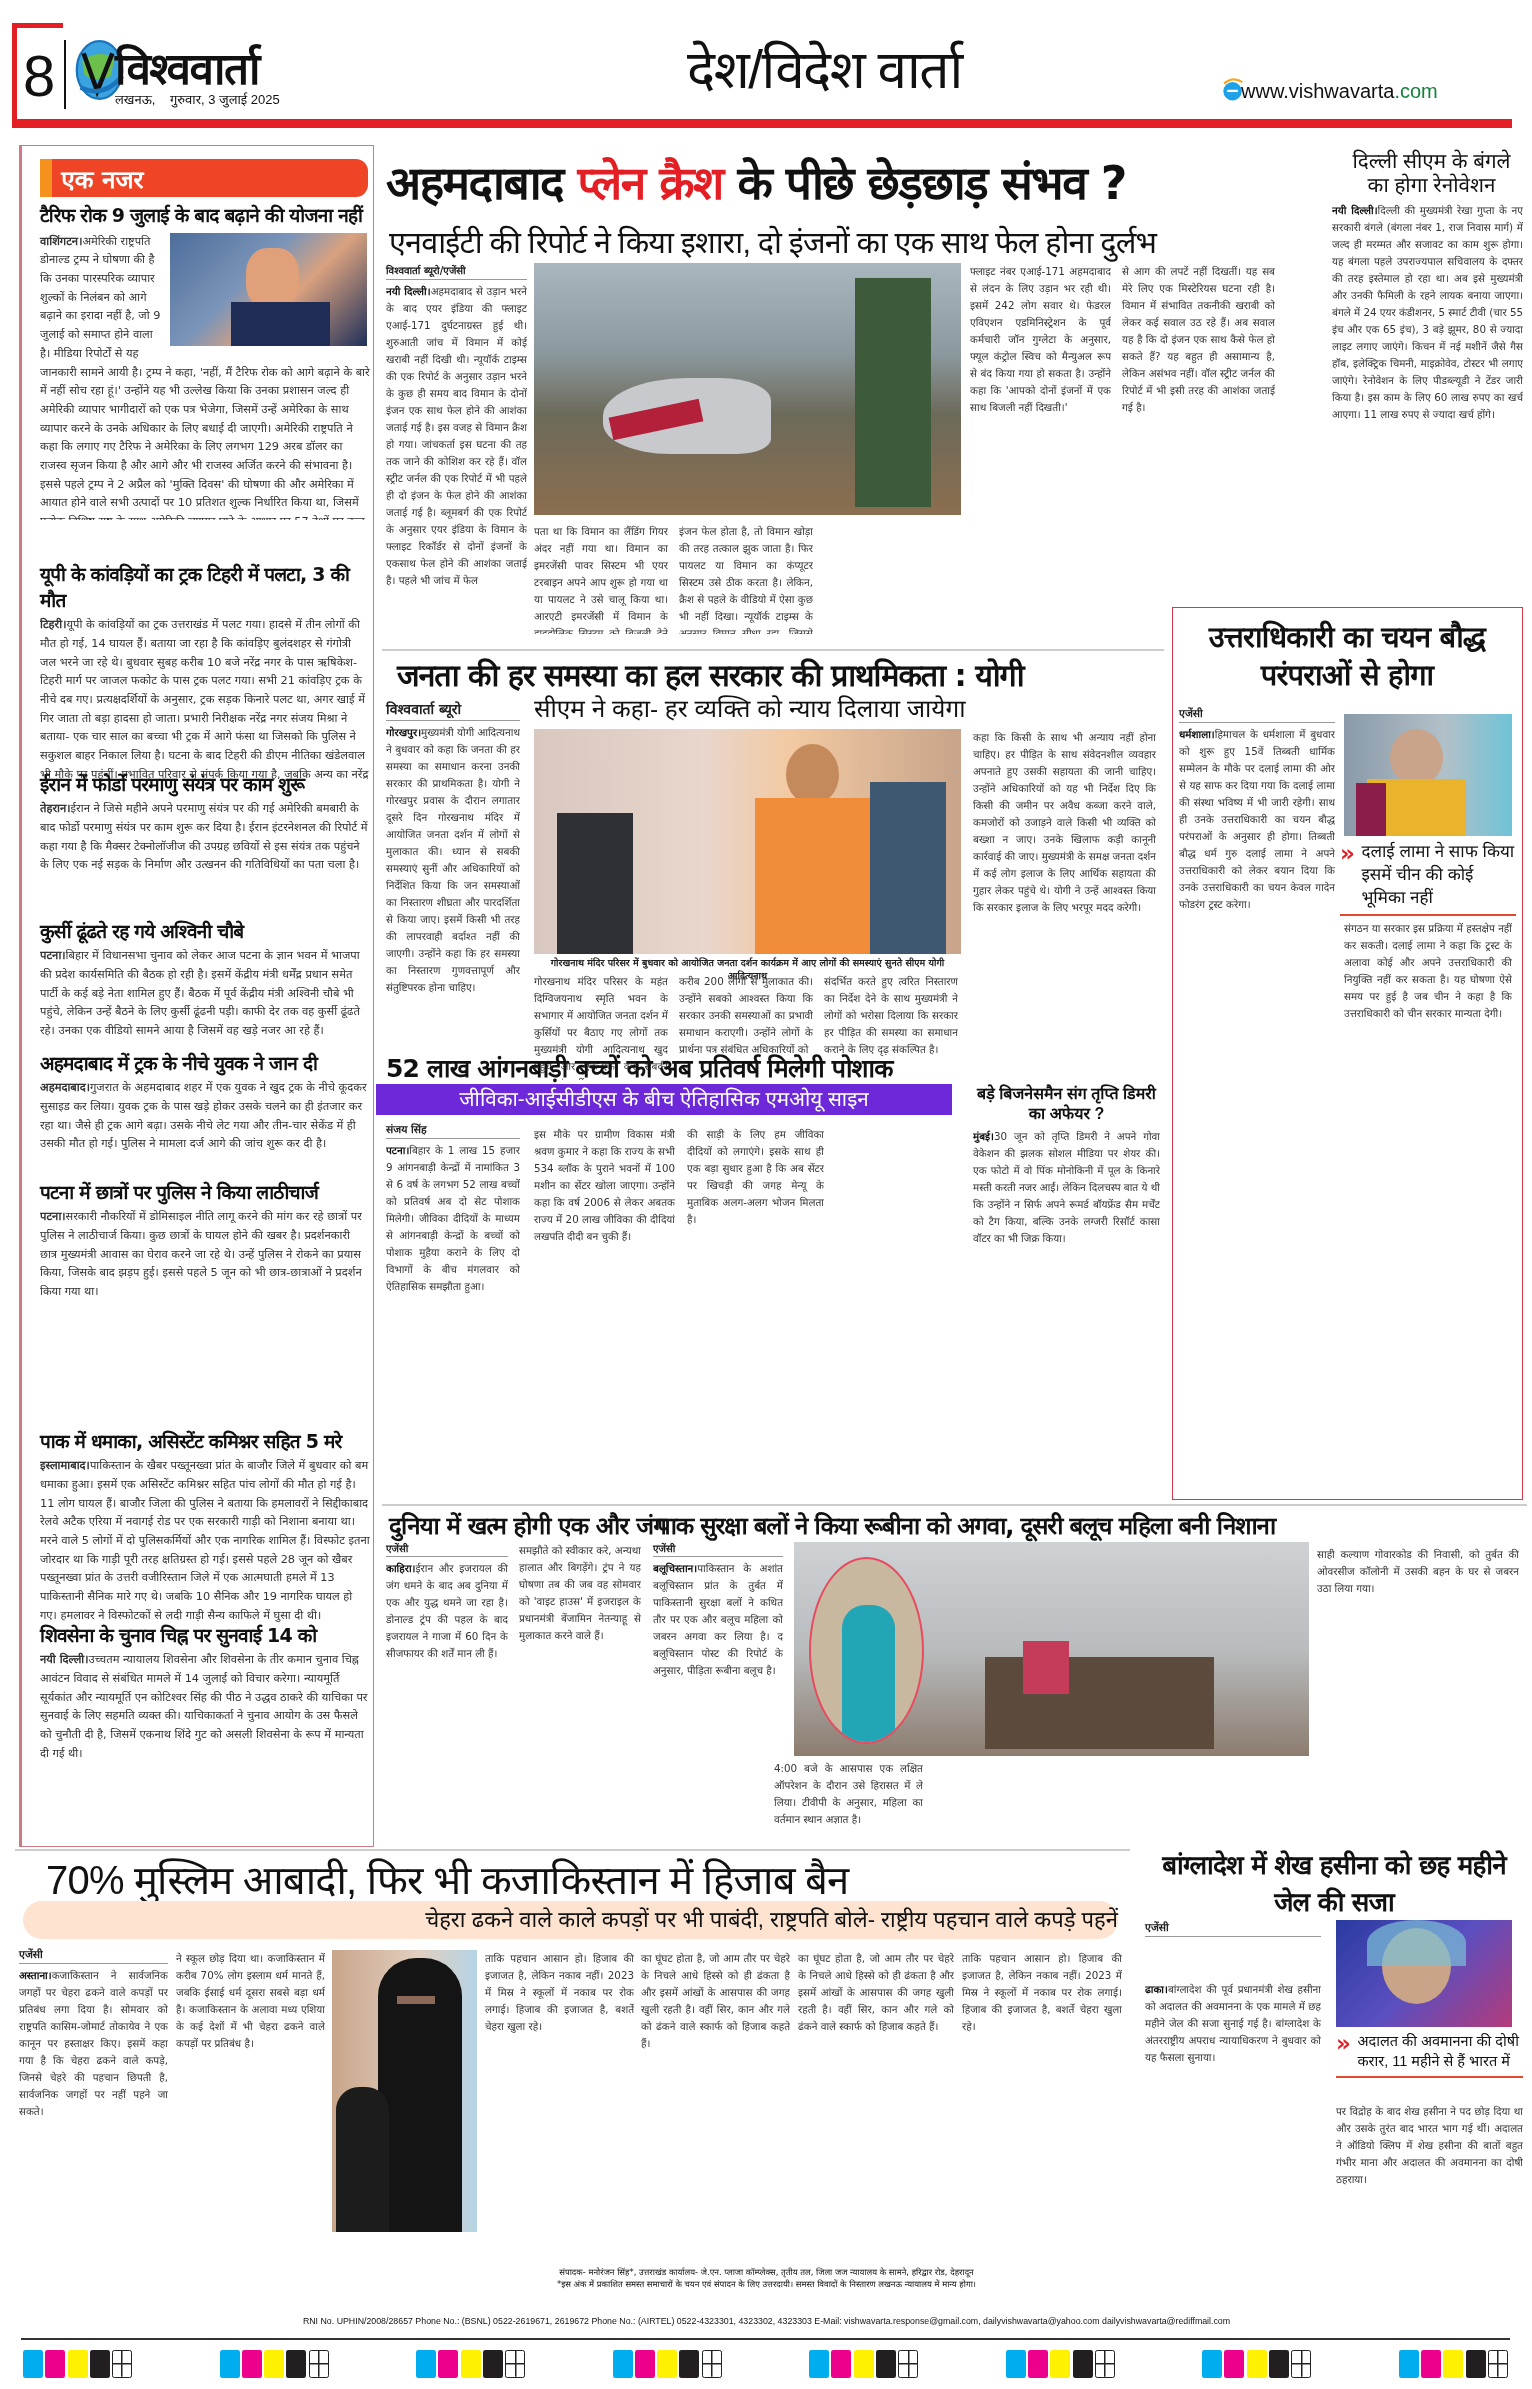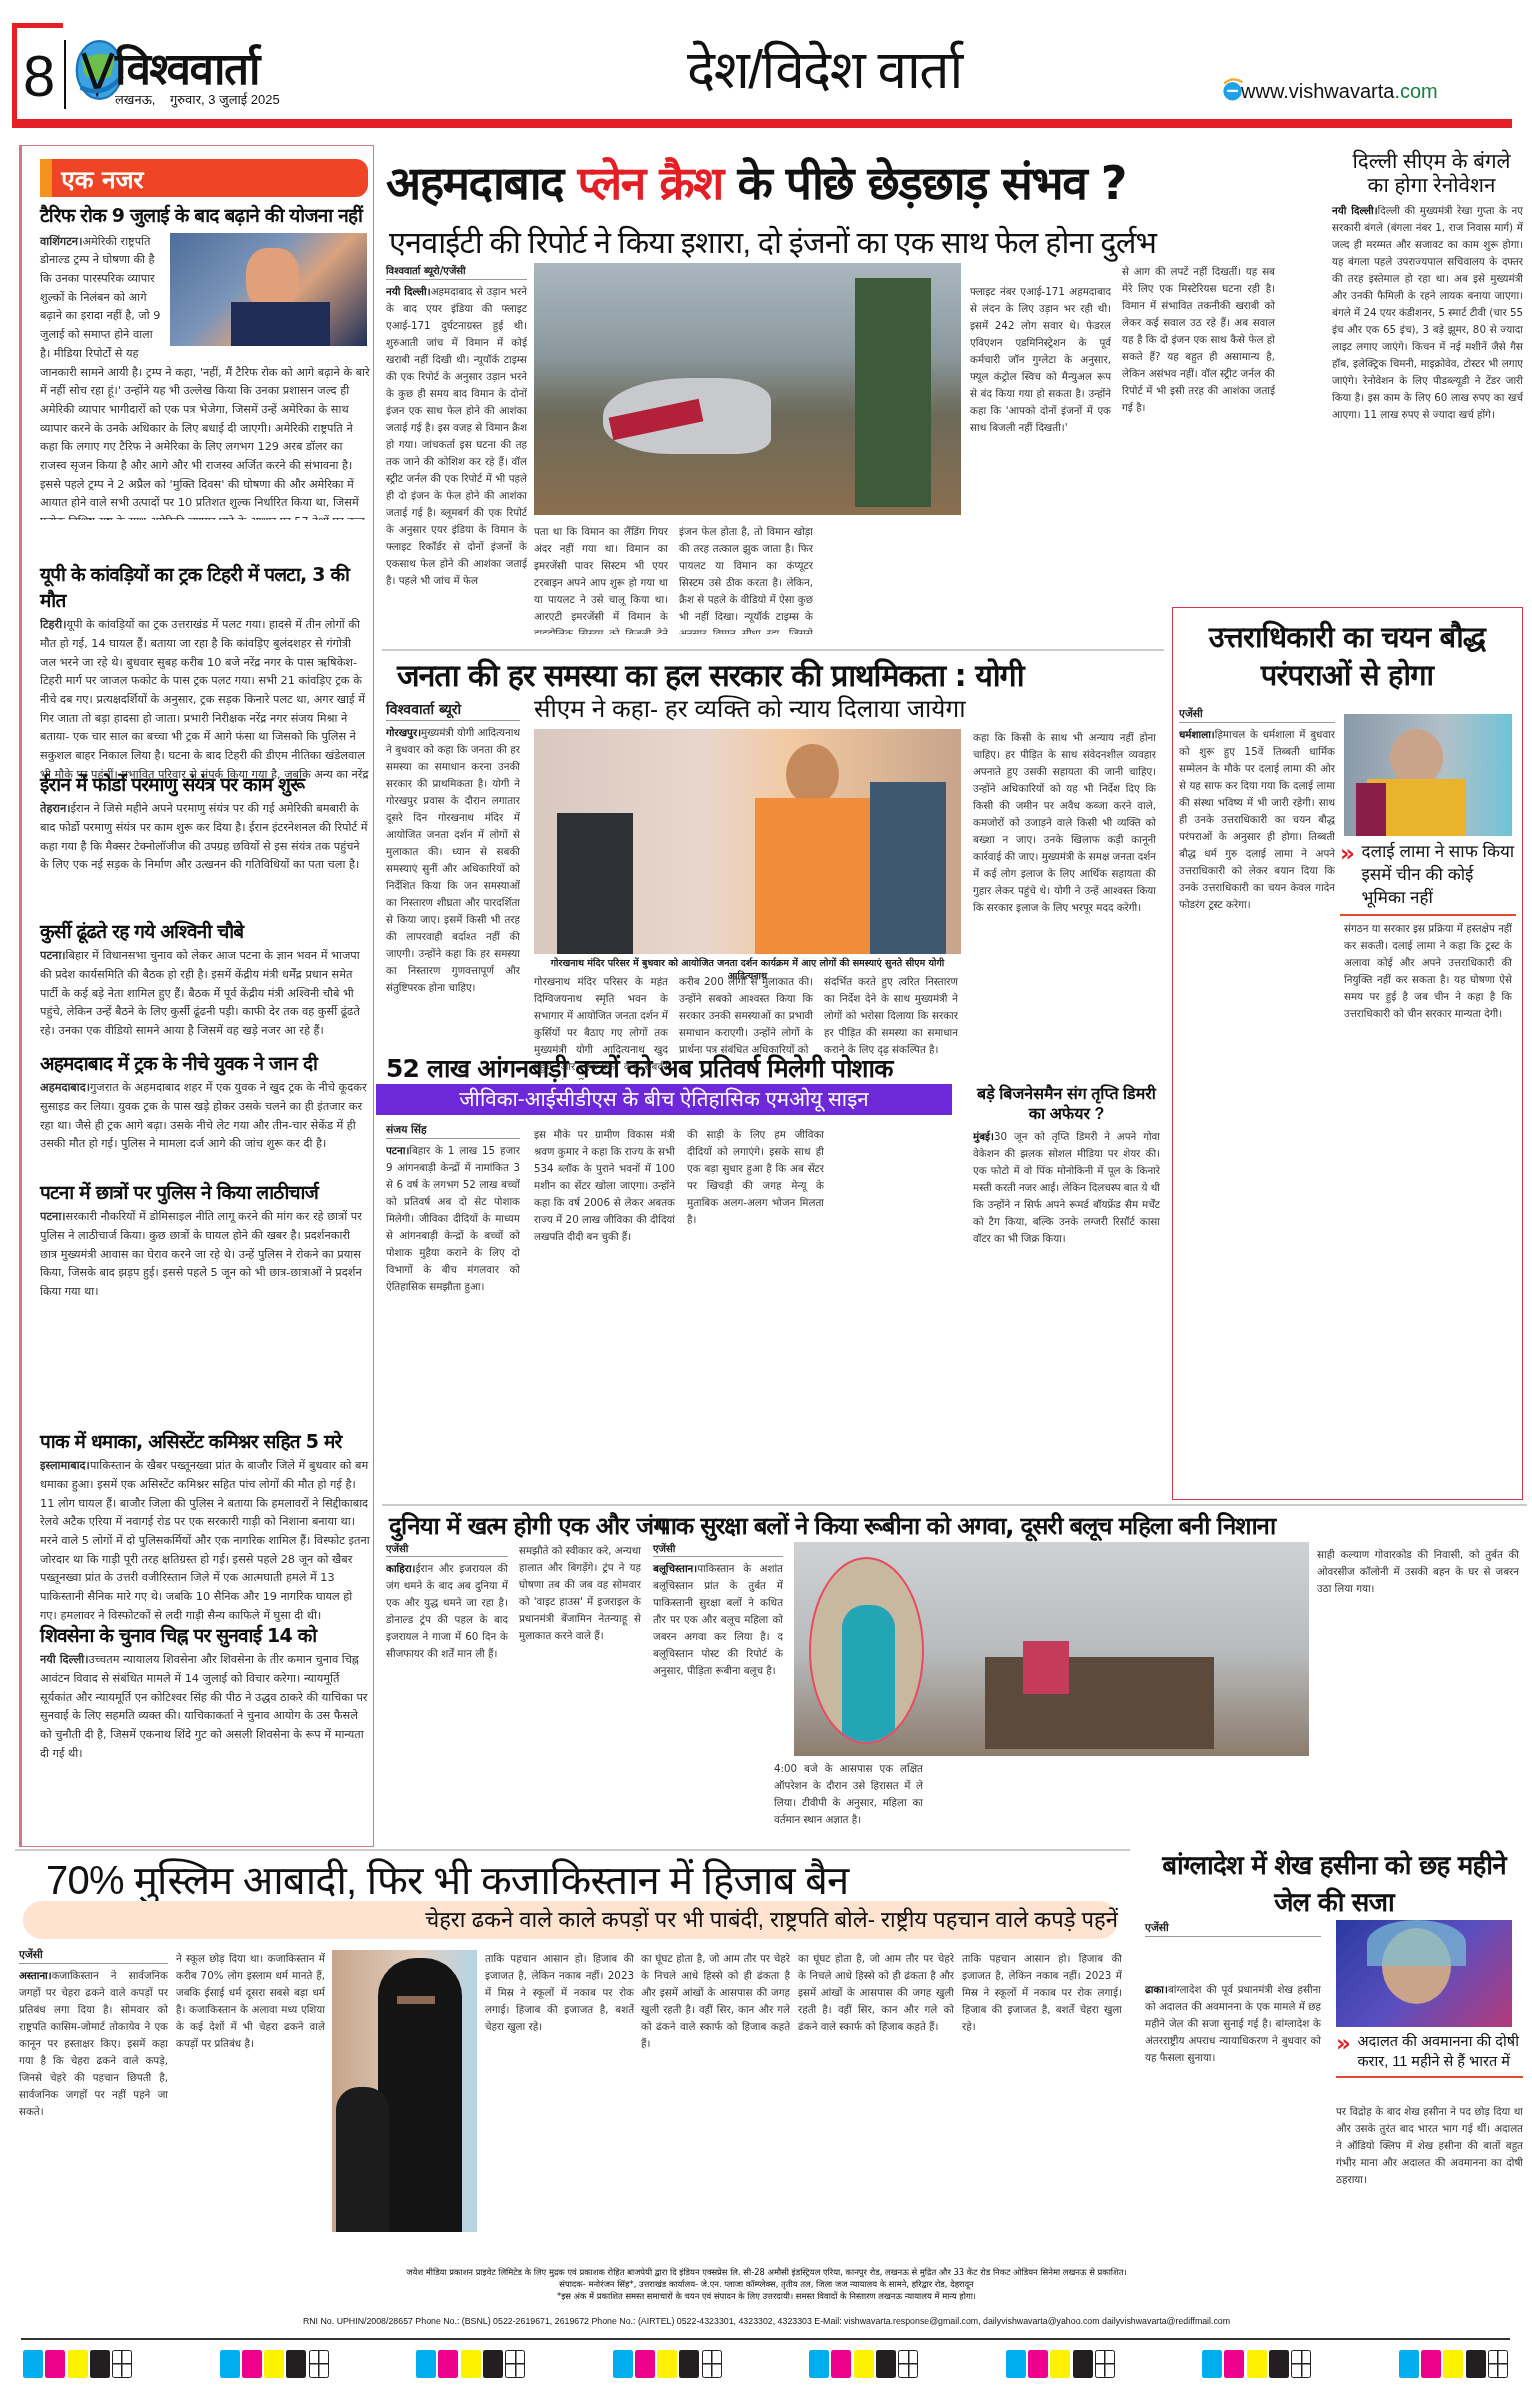--- a/index.html
+++ b/index.html
@@ -131,21 +131,21 @@
   <div class="byline" style="font-size:10px;">विश्ववार्ता ब्यूरो/एजेंसी</div>
   <div class="txt" style="height:370px; overflow:hidden;"><b>नयी दिल्ली।</b><span>अहमदाबाद से उड़ान भरने के बाद एयर इंडिया की फ्लाइट एआई-171 दुर्घटनाग्रस्त हुई थी। शुरुआती जांच में विमान में कोई खराबी नहीं दिखी थी। न्यूयॉर्क टाइम्स की एक रिपोर्ट के अनुसार उड़ान भरने के कुछ ही समय बाद विमान के दोनों इंजन एक साथ फेल होने की आशंका जताई गई है। इस वजह से विमान क्रैश हो गया। जांचकर्ता इस घटना की तह तक जाने की कोशिश कर रहे हैं। वॉल स्ट्रीट जर्नल की एक रिपोर्ट में भी पहले ही दो इंजन के फेल होने की आशंका जताई गई है। ब्लूमबर्ग की एक रिपोर्ट के अनुसार एयर इंडिया के विमान के फ्लाइट रिकॉर्डर से दोनों इंजनों के एकसाथ फेल होने की आशंका जताई है। पहले भी जांच में फेल</span></div>
 </div>
 <div class="photo" style="left:534px; top:263px; width:427px; height:252px; background:linear-gradient(180deg,#a9b6be 0%,#8c9aa0 35%,#6c6a5a 60%,#8b6e4f 100%);">
   <div style="position:absolute; left:69px; top:115px; width:168px; height:76px; background:#c7c9cc; border-radius:50% 30% 20% 40%;"></div>
   <div style="position:absolute; left:76px; top:145px; width:92px; height:23px; background:#b3203a; transform:rotate(-12deg);"></div>
   <div style="position:absolute; left:321px; top:15.3px; width:76px; height:229px; background:#3d5a3a;"></div>
 </div>
 <div class="abs txt" style="left:534px; top:523px; width:134px; height:111px; overflow:hidden;">पता था कि विमान का लैंडिंग गियर अंदर नहीं गया था। विमान का इमरजेंसी पावर सिस्टम भी एयर टरबाइन अपने आप शुरू हो गया था या पायलट ने उसे चालू किया था। आरएटी इमरजेंसी में विमान के हाइड्रोलिक सिस्टम को बिजली देने का काम करता है। आमतौर पर जब विमान का दोनों</div>
 <div class="abs txt" style="left:679px; top:523px; width:134px; height:111px; overflow:hidden;">इंजन फेल होता है, तो विमान खोड़ा की तरह तत्काल झुक जाता है। फिर पायलट या विमान का कंप्यूटर सिस्टम उसे ठीक करता है। लेकिन, क्रैश से पहले के वीडियो में ऐसा कुछ भी नहीं दिखा। न्यूयॉर्क टाइम्स के अनुसार विमान सीधा रहा, जिससे पता चलता है कि दोनों इंजन एक ही समय पर बंद हो गए थे।</div>
-<div class="abs txt" style="left:970px; top:263px; width:141px; height:370px; overflow:hidden;margin-top:20px;">फ्लाइट नंबर एआई-171 अहमदाबाद से लंदन के लिए उड़ान भर रही थी। इसमें 242 लोग सवार थे। फेडरल एविएशन एडमिनिस्ट्रेशन के पूर्व कर्मचारी जॉन गुग्लेटा के अनुसार, फ्यूल कंट्रोल स्विच को मैन्युअल रूप से बंद किया गया हो सकता है। उन्होंने कहा कि 'आपको दोनों इंजनों में एक साथ बिजली नहीं दिखती।'</div>
+<div class="abs txt" style="left:970px; top:263px; width:141px; height:370px; overflow:hidden;">फ्लाइट नंबर एआई-171 अहमदाबाद से लंदन के लिए उड़ान भर रही थी। इसमें 242 लोग सवार थे। फेडरल एविएशन एडमिनिस्ट्रेशन के पूर्व कर्मचारी जॉन गुग्लेटा के अनुसार, फ्यूल कंट्रोल स्विच को मैन्युअल रूप से बंद किया गया हो सकता है। उन्होंने कहा कि 'आपको दोनों इंजनों में एक साथ बिजली नहीं दिखती।'</div>
 <div class="abs txt" style="left:1122px; top:263px; width:153px; height:370px; overflow:hidden;">से आग की लपटें नहीं दिखतीं। यह सब मेरे लिए एक मिस्टेरियस घटना रही है। विमान में संभावित तकनीकी खराबी को लेकर कई सवाल उठ रहे हैं। अब सवाल यह है कि दो इंजन एक साथ कैसे फेल हो सकते हैं? यह बहुत ही असामान्य है, लेकिन असंभव नहीं। वॉल स्ट्रीट जर्नल की रिपोर्ट में भी इसी तरह की आशंका जताई गई है।</div>
 
 <div class="abs hl-cond" style="left:1340px; top:149px; width:183px; font-size:20.6px; text-align:center; line-height:24.4px;">दिल्ली सीएम के बंगले का होगा रेनोवेशन</div>
 <div class="abs txt" style="left:1332px; top:202px; width:191px; height:382px; overflow:hidden;"><b>नयी दिल्ली।</b><span>दिल्ली की मुख्यमंत्री रेखा गुप्ता के नए सरकारी बंगले (बंगला नंबर 1, राज निवास मार्ग) में जल्द ही मरम्मत और सजावट का काम शुरू होगा। यह बंगला पहले उपराज्यपाल सचिवालय के दफ्तर की तरह इस्तेमाल हो रहा था। अब इसे मुख्यमंत्री और उनकी फैमिली के रहने लायक बनाया जाएगा। बंगले में 24 एयर कंडीशनर, 5 स्मार्ट टीवी (चार 55 इंच और एक 65 इंच), 3 बड़े झूमर, 80 से ज्यादा लाइट लगाए जाएंगे। किचन में नई मशीनें जैसे गैस हॉब, इलेक्ट्रिक चिमनी, माइक्रोवेव, टोस्टर भी लगाए जाएंगे। रेनोवेशन के लिए पीडब्ल्यूडी ने टेंडर जारी किया है। इस काम के लिए 60 लाख रुपए का खर्च आएगा। 11 लाख रुपए से ज्यादा खर्च होंगे।</span></div>
 
 <div class="abs" style="left:382px; top:649px; width:782px; height:1.5px; background:#ccc;"></div>
 <div class="abs hl-black" style="left:397px; top:653px; font-size:30.5px; letter-spacing:-1.1px;">जनता की हर समस्या का हल सरकार की प्राथमिकता : योगी</div>
 <div class="abs" style="left:386px; top:699px; width:134px;">
   <div class="byline" style="font-size:14px;">विश्ववार्ता ब्यूरो</div>
   <div class="txt" style="height:347px; overflow:hidden;"><b>गोरखपुर।</b><span>मुख्यमंत्री योगी आदित्यनाथ ने बुधवार को कहा कि जनता की हर समस्या का समाधान करना उनकी सरकार की प्राथमिकता है। योगी ने गोरखपुर प्रवास के दौरान लगातार दूसरे दिन गोरखनाथ मंदिर में आयोजित जनता दर्शन में लोगों से मुलाकात की। ध्यान से सबकी समस्याएं सुनीं और अधिकारियों को निर्देशित किया कि जन समस्याओं का निस्तारण शीघ्रता और पारदर्शिता से किया जाए। इसमें किसी भी तरह की लापरवाही बर्दाश्त नहीं की जाएगी। उन्होंने कहा कि हर समस्या का निस्तारण गुणवत्तापूर्ण और संतुष्टिपरक होना चाहिए।</span></div>
@@ -248,21 +248,20 @@
   <div style="position:absolute; left:30.5px; top:0; width:99px; height:46px; border-radius:50% 50% 0 0; background:#7ac0d6; opacity:0.7;"></div>
 </div>
 <div class="abs" style="left:1336px; top:2031px; width:187px;">
   <span class="caption-arrow" style="position:absolute; left:0; top:-1.5px;">»</span>
   <div class="hl-cond" style="margin-left:21.4px; font-size:14.5px; line-height:20px;">अदालत की अवमानना की दोषी करार, 11 महीने से हैं भारत में</div>
   <div style="margin-top:4.6px; height:2.3px; background:#e24a2f;"></div>
 </div>
 <div class="abs txt" style="left:1336px; top:2103px; width:187px; height:130px; overflow:hidden;">पर विद्रोह के बाद शेख हसीना ने पद छोड़ दिया था और उसके तुरंत बाद भारत भाग गई थीं। अदालत ने ऑडियो क्लिप में शेख हसीना की बातों बहुत गंभीर माना और अदालत की अवमानना का दोषी ठहराया।</div>
 
 <div class="abs" style="left:0; top:2266px; width:1533px; text-align:center; font-size:8.4px; line-height:12.2px; color:#111;">
-  <div>जयेश मीडिया प्रकाशन प्राइवेट लिमिटेड के लिए मुद्रक एवं प्रकाशक रोहित बाजपेयी द्वारा दि इंडियन एक्सप्रेस लि. सी-28 अमौसी इंडस्ट्रियल एरिया, कानपुर रोड, लखनऊ से मुद्रित और 33 केंट रोड निकट ओडियन सिनेमा लखनऊ से प्रकाशित।</div>
   <div>संपादक- मनोरंजन सिंह*, उत्तराखंड कार्यालय- जे.एन. प्लाजा कॉम्प्लेक्स, तृतीय तल, जिला जज न्यायालय के सामने, हरिद्वार रोड, देहरादून</div>
   <div>*इस अंक में प्रकाशित समस्त समाचारों के चयन एवं संपादन के लिए उत्तरदायी। समस्त विवादों के निस्तारण लखनऊ न्यायालय में मान्य होगा।</div>
 </div>
 <div class="abs" style="left:0; top:2316px; width:1533px; text-align:center; font-size:8.8px; color:#111; font-family:'Liberation Sans', sans-serif;">RNI No. UPHIN/2008/28657 Phone No.: (BSNL) 0522-2619671, 2619672 Phone No.: (AIRTEL) 0522-4323301, 4323302, 4323303  E-Mail: vishwavarta.response@gmail.com,  dailyvishwavarta@yahoo.com dailyvishwavarta@rediffmail.com</div>
 <div class="abs" style="left:21.4px; top:2338px; width:1489px; height:1.5px; background:#333;"></div>
 <div class="abs" id="color-bar" style="left:23px; top:2345px; width:1485px; height:38px; display:flex; justify-content:space-between;">
     <div style="display: flex; gap: 2.3px; align-items: center;">
       <div style="width: 20px; height: 27.5px; border-radius: 2.3px; background: rgb(0, 174, 239);"></div>
       <div style="width: 20px; height: 27.5px; border-radius: 2.3px; background: rgb(236, 0, 140);"></div>
       <div style="width: 20px; height: 27.5px; border-radius: 2.3px; background: rgb(255, 242, 0);"></div>

